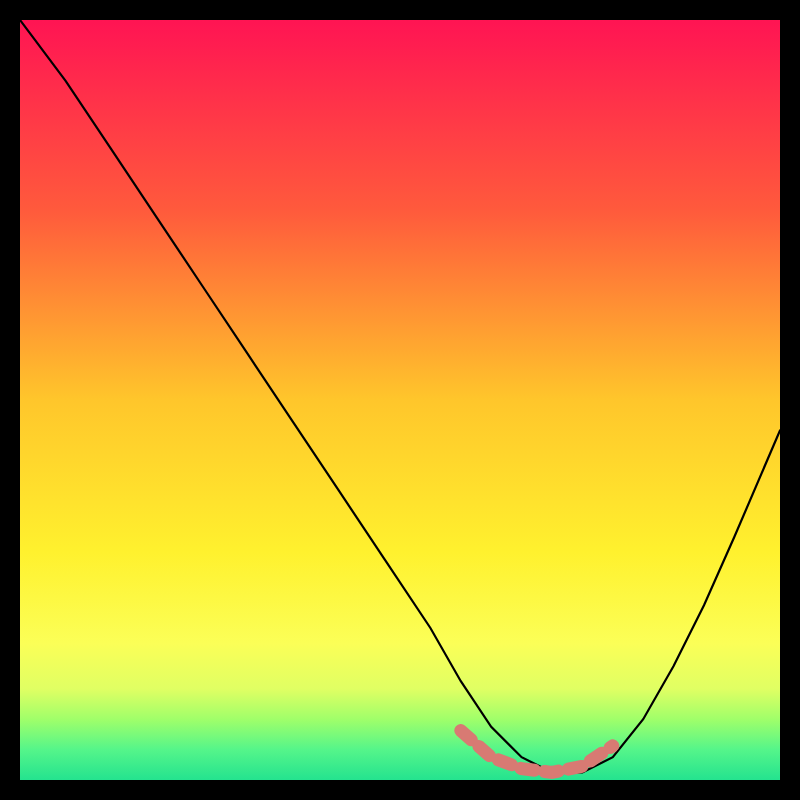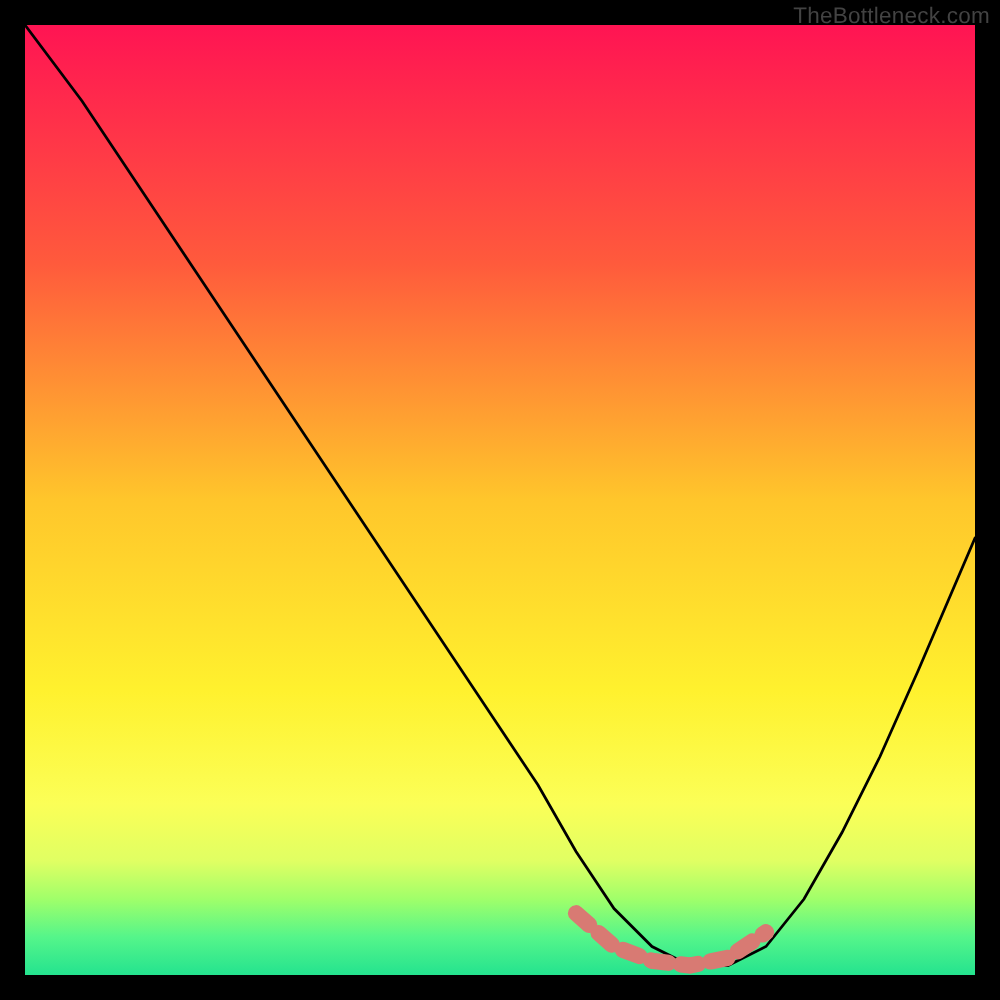--- a/index.html
+++ b/index.html
@@ -57,15 +57,14 @@
 
 <div class="stage">
 
   <div class="plot-area">
     <svg class="curve-svg" viewBox="0 0 760 760" preserveAspectRatio="none">
       <path fill="none" stroke-width="2.2" stroke-linecap="round" stroke="#000000" d="M0.0 0.0 L45.6 60.8 L91.2 129.2 L136.8 197.6 L182.4 266.0 L228.0 334.4 L273.6 402.8 L319.2 471.2 L364.8 539.6 L410.4 608.0 L440.8 661.2 L471.2 706.8 L501.6 737.2 L532.0 752.4 L562.4 752.4 L592.8 737.2 L623.2 699.2 L653.6 646.0 L684.0 585.2 L714.4 516.8 L760.0 410.4"></path>
       <path fill="none" stroke-width="13" stroke-linecap="round" stroke-dasharray="14 10" stroke="#d87a73" d="M440.8 710.6 L471.2 737.2 L501.6 748.6 L532.0 752.4 L562.4 746.3 L592.8 725.8"></path>
     </svg>
   </div>
 
-  <div class="watermark">TheBottleneck.com</div>
 
 </div>
 
 </body></html>

